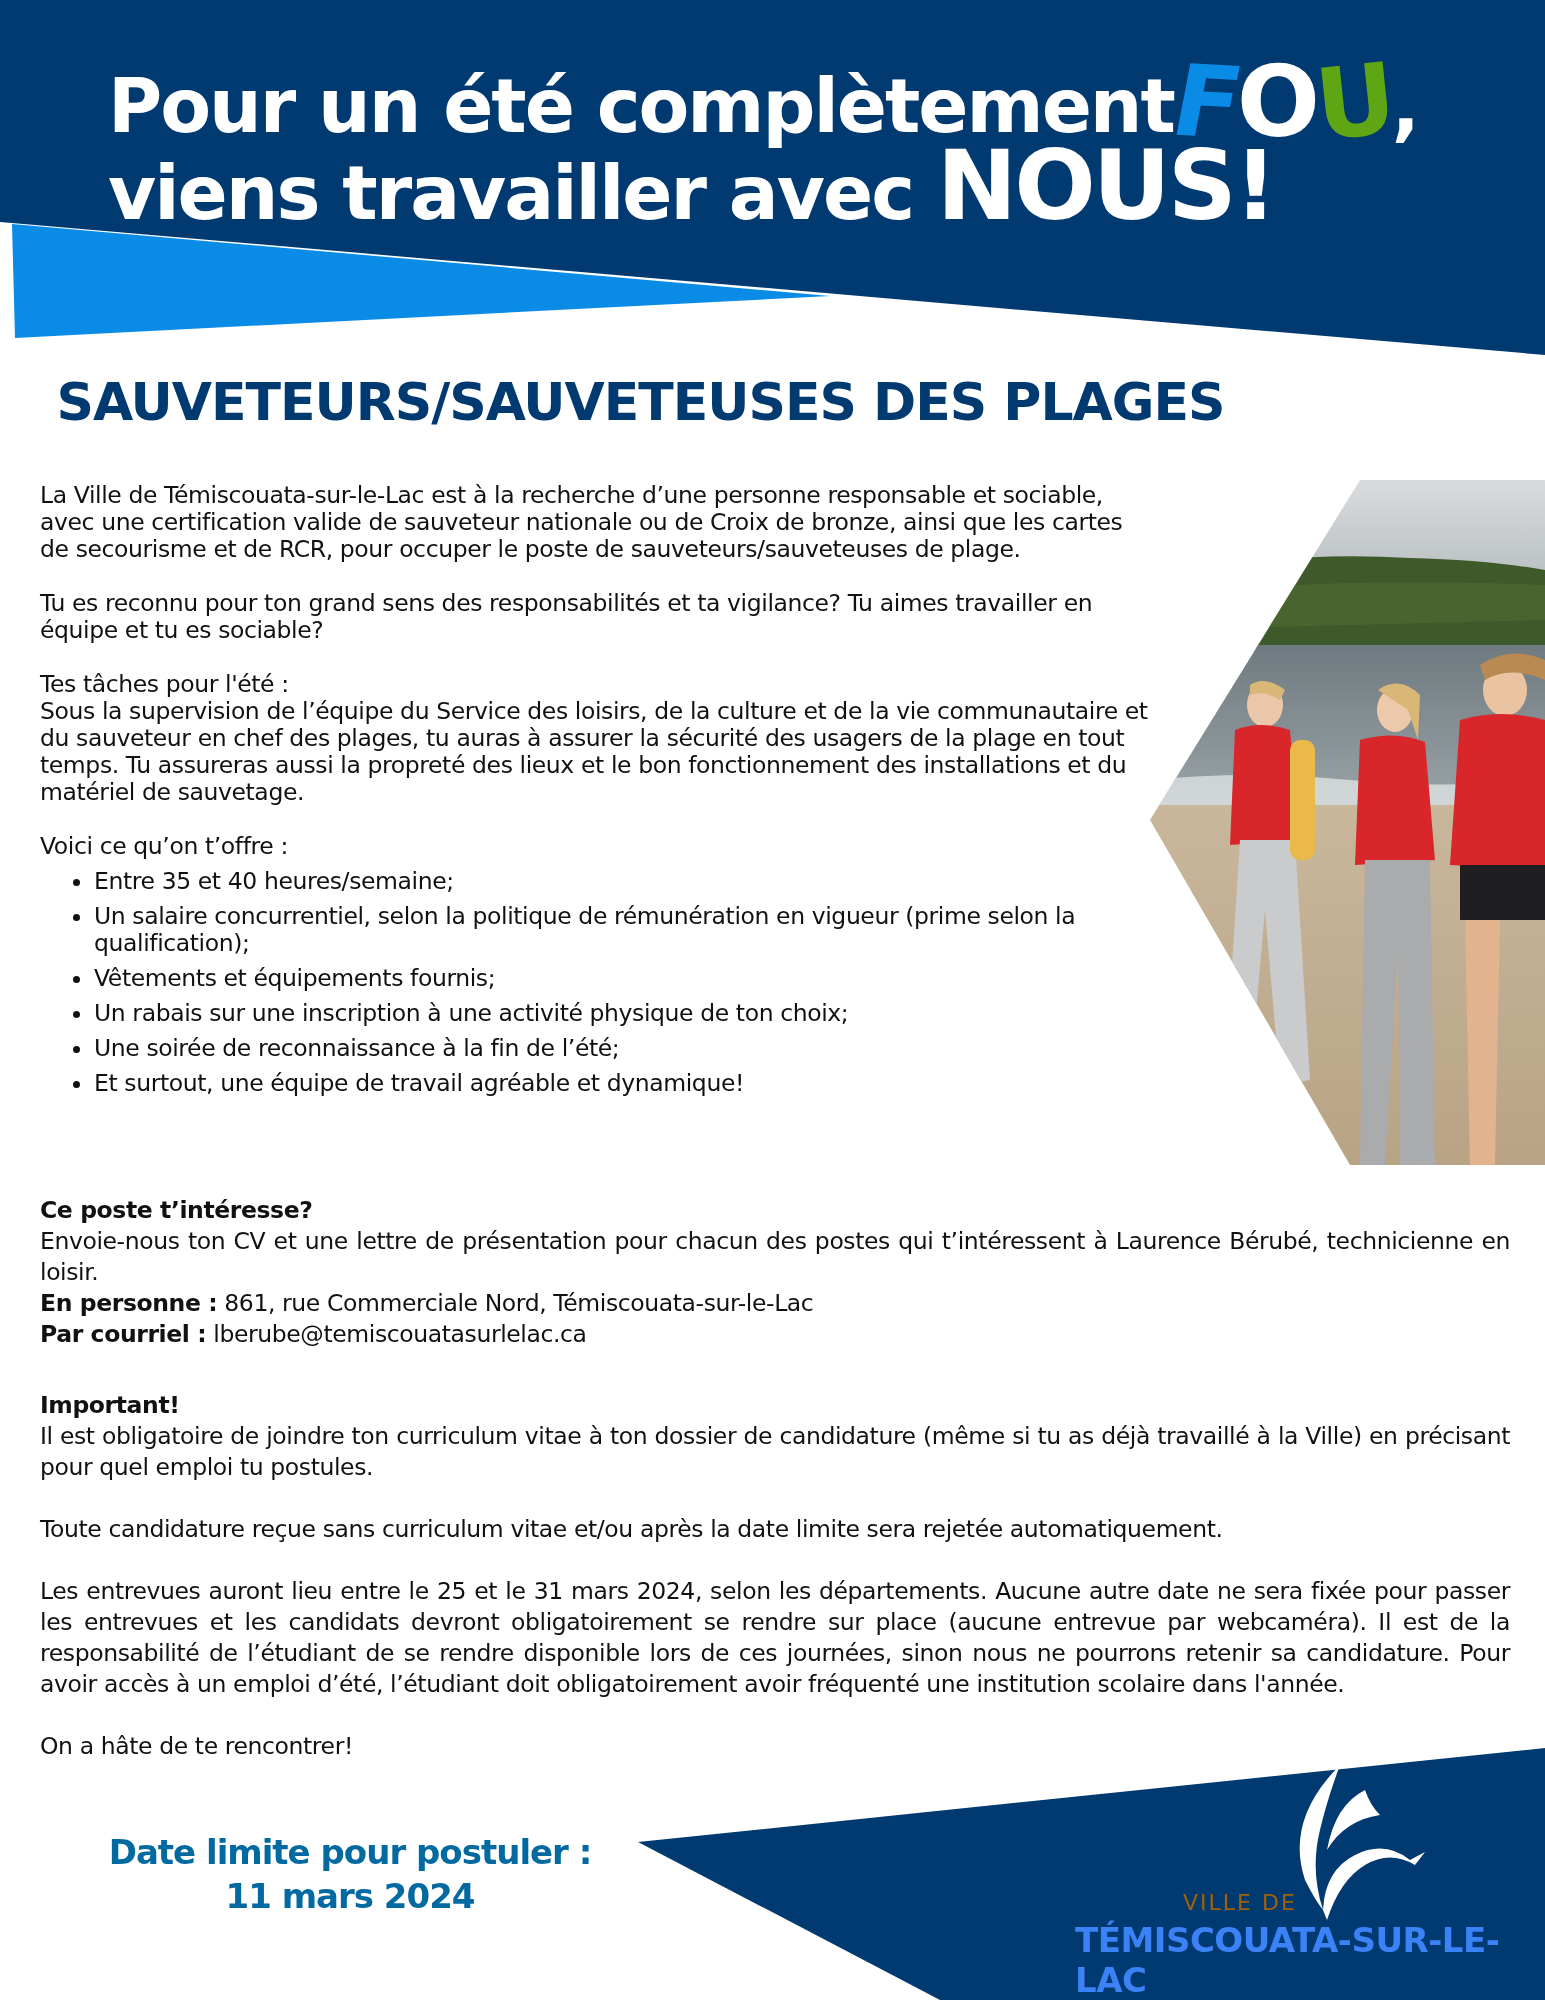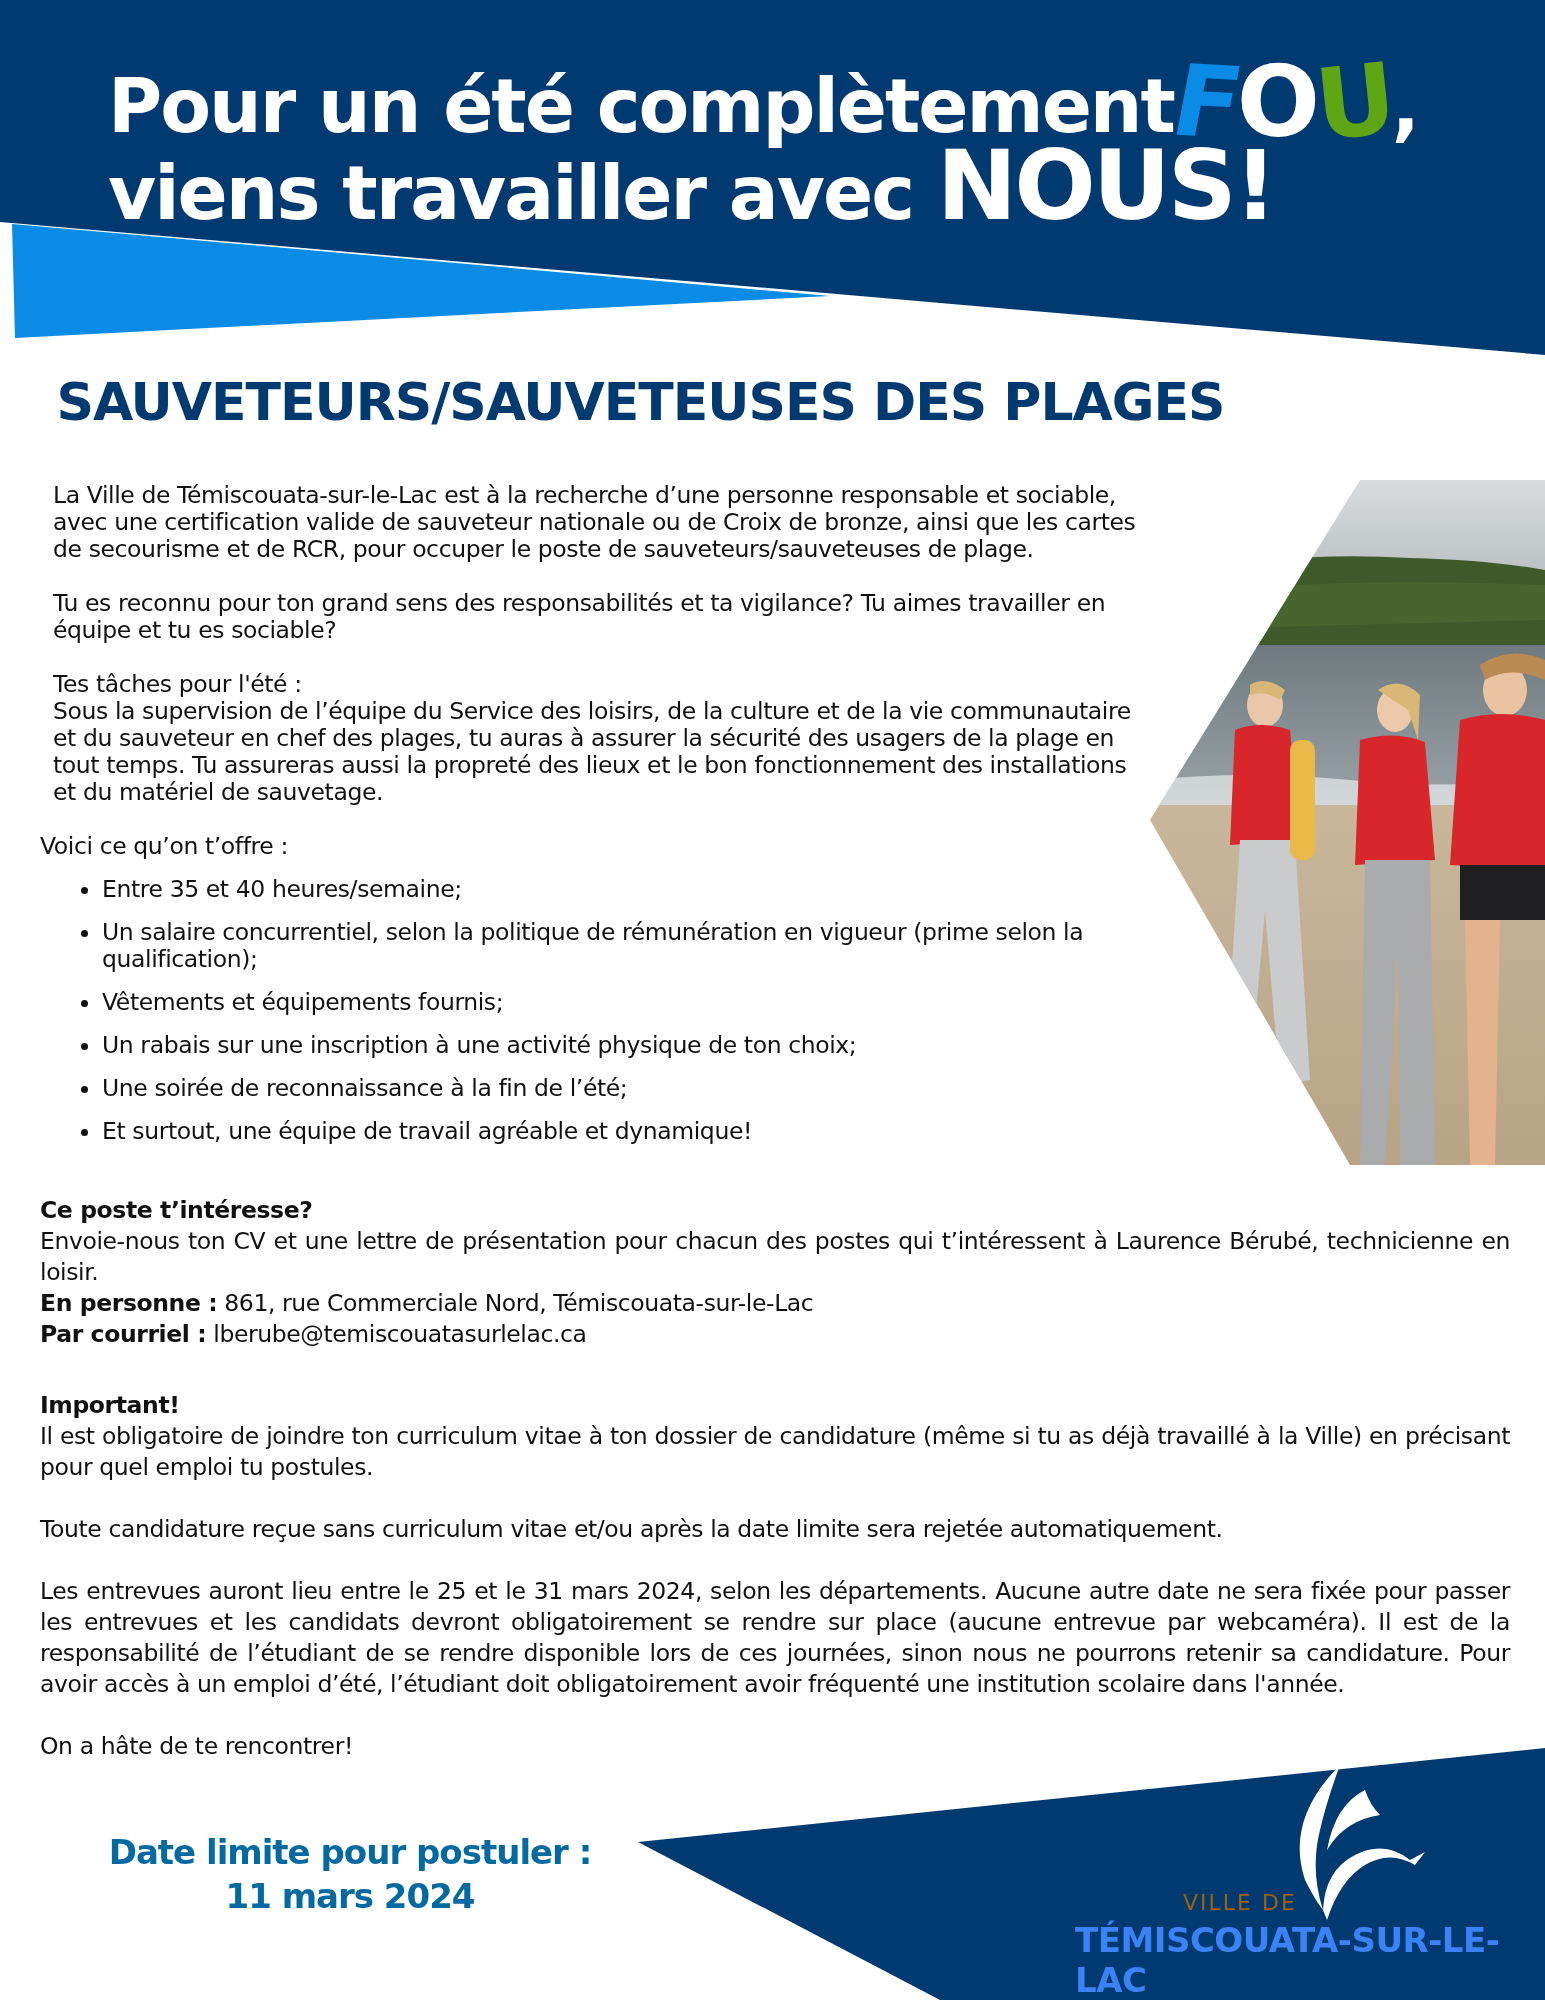--- a/index.html
+++ b/index.html
@@ -23,23 +23,23 @@
   .job-title {
     left:0; top:372px; width:1281px; text-align:center;
     color:#003a70; font-family:"DejaVu Sans", sans-serif; font-weight:bold;
     font-size:52px; letter-spacing:-1px;
   }
   .body-text {
     font-family:"DejaVu Sans", sans-serif; font-size:23.5px; line-height:27px; color:#111;
     letter-spacing:-0.4px;
   }
   .col { left:40px; top:482px; width:1110px; }
-  .col p { margin:0 0 27px 13px; }
+  .col p { margin:0 0 27px 0; }
   .col ul { margin:0 0 27px 0; padding-left:46px; }
-  .col ul li { margin:16px; }
+  .col ul li { margin:8px; }
   .wide { left:40px; width:1470px; }
   .wide p { margin:0; }
   .wide .justify { text-align:justify; }
   b.lbl { font-weight:bold; }
   .photo { left:1150px; top:480px; width:395px; height:685px; }
   .deadline {
     left:70px; top:1830px; width:560px; text-align:center;
     font-family:"DejaVu Sans", sans-serif; font-weight:bold; font-size:34px; line-height:44px; color:#0369a1;
     letter-spacing:-1px;
   }

